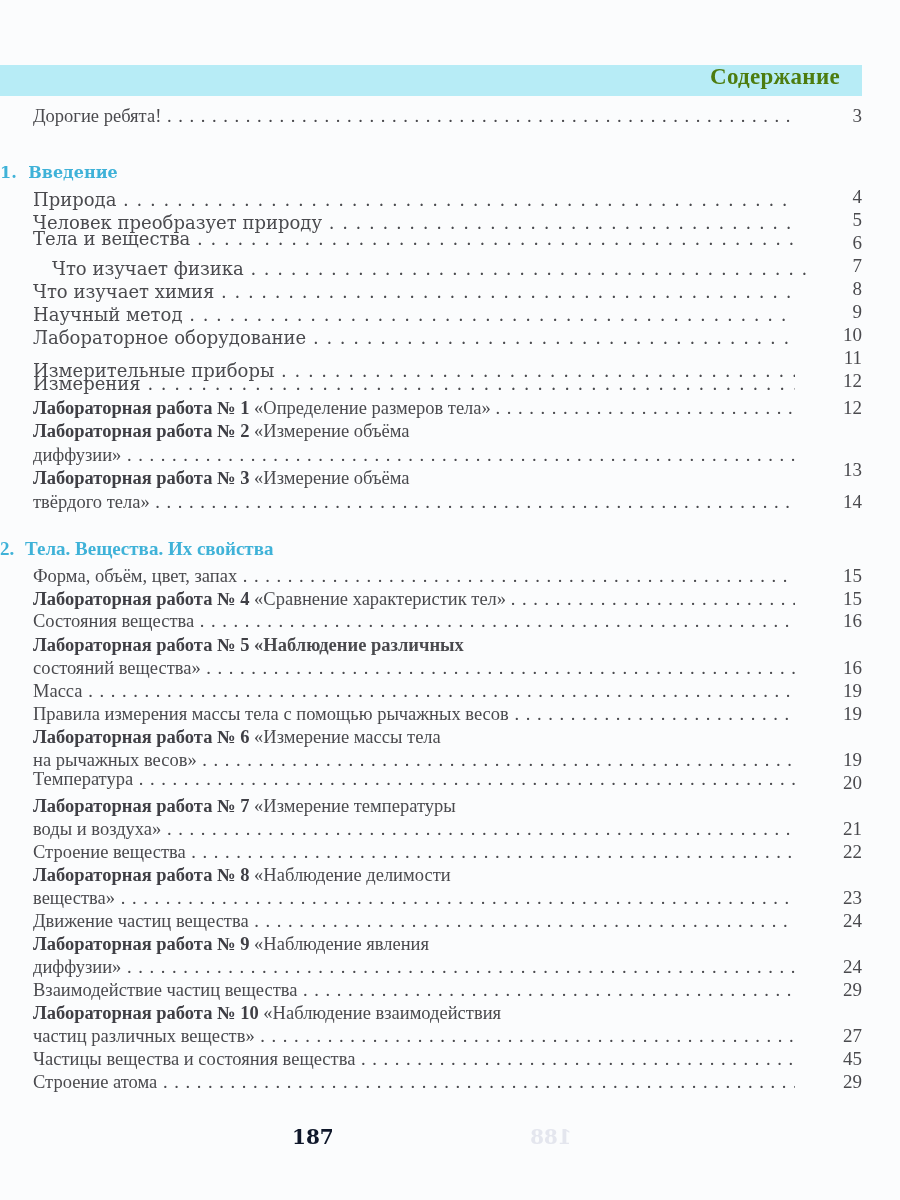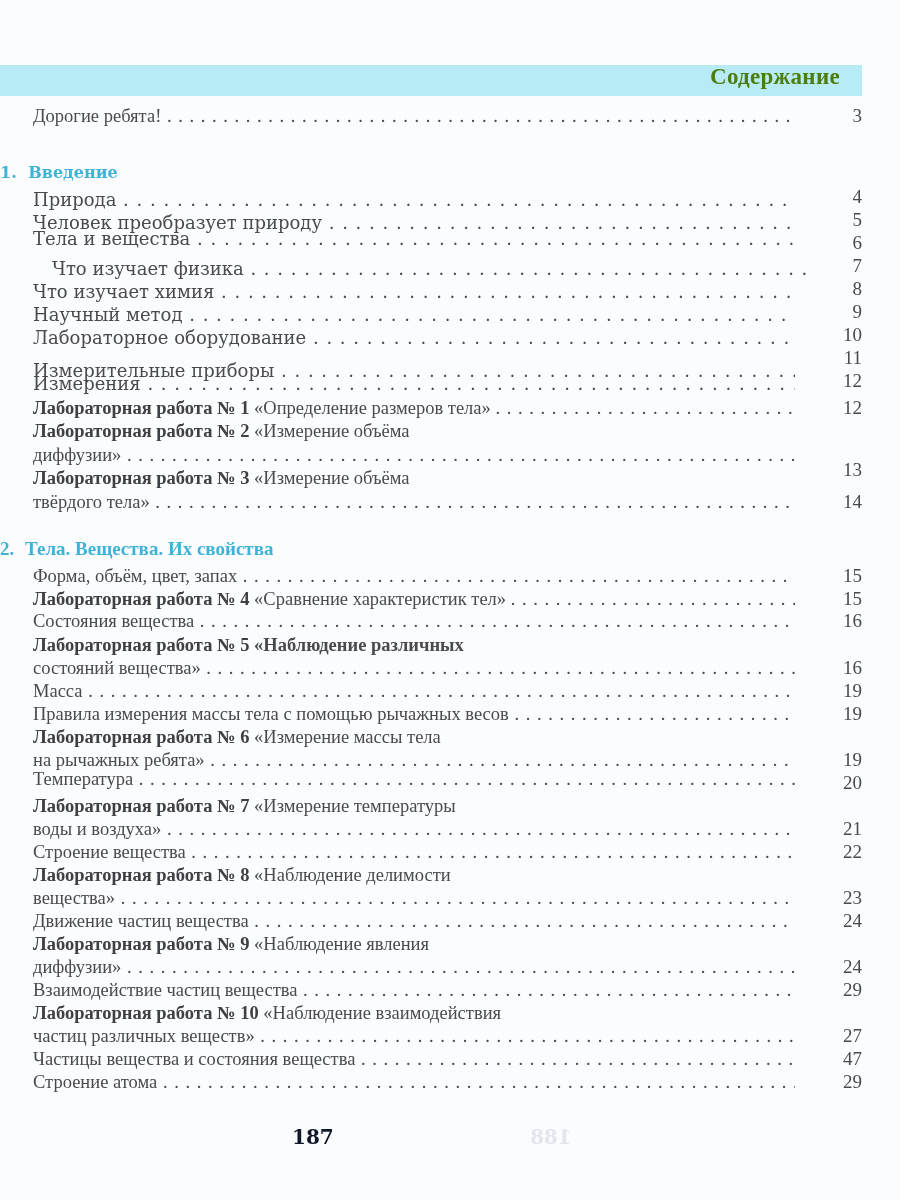--- a/index.html
+++ b/index.html
@@ -147,21 +147,21 @@
 <div class="entry dots" style="top:680px;">Масса</div>
 <div class="page" style="top:680px;">19</div>
 
 <div class="entry dots" style="top:703px;">Правила измерения массы тела с помощью рычажных весов</div>
 <div class="page" style="top:703px;">19</div>
 
 <div class="entry" style="top:726px;">
   <b>Лабораторная работа № 6</b>
   <span>«Измерение массы тела</span>
 </div>
-<div class="entry dots" style="top:749px;">на рычажных ребята»</div>
+<div class="entry dots" style="top:749px;">на рычажных весов»</div>
 <div class="page" style="top:749px;">19</div>
 
 <div class="entry dots" style="top:768px;">Температура</div>
 <div class="page" style="top:772px;">20</div>
 
 <div class="entry" style="top:795px;">
   <b>Лабораторная работа № 7</b>
   <span>«Измерение температуры</span>
 </div>
 <div class="entry dots" style="top:818px;">воды и воздуха»</div>
@@ -191,19 +191,19 @@
 <div class="page" style="top:979px;">29</div>
 
 <div class="entry" style="top:1002px;">
   <b>Лабораторная работа № 10</b>
   <span>«Наблюдение взаимодействия</span>
 </div>
 <div class="entry dots" style="top:1025px;">частиц различных веществ»</div>
 <div class="page" style="top:1025px;">27</div>
 
 <div class="entry dots" style="top:1048px;">Частицы вещества и состояния вещества</div>
-<div class="page" style="top:1048px;">47</div>
+<div class="page" style="top:1048px;">45</div>
 
 <div class="entry dots" style="top:1071px;">Строение атома</div>
 <div class="page" style="top:1071px;">29</div>
 
 <div class="footer-page">187</div>
 <div class="ghost-page">188</div>
 
 </body></html>

